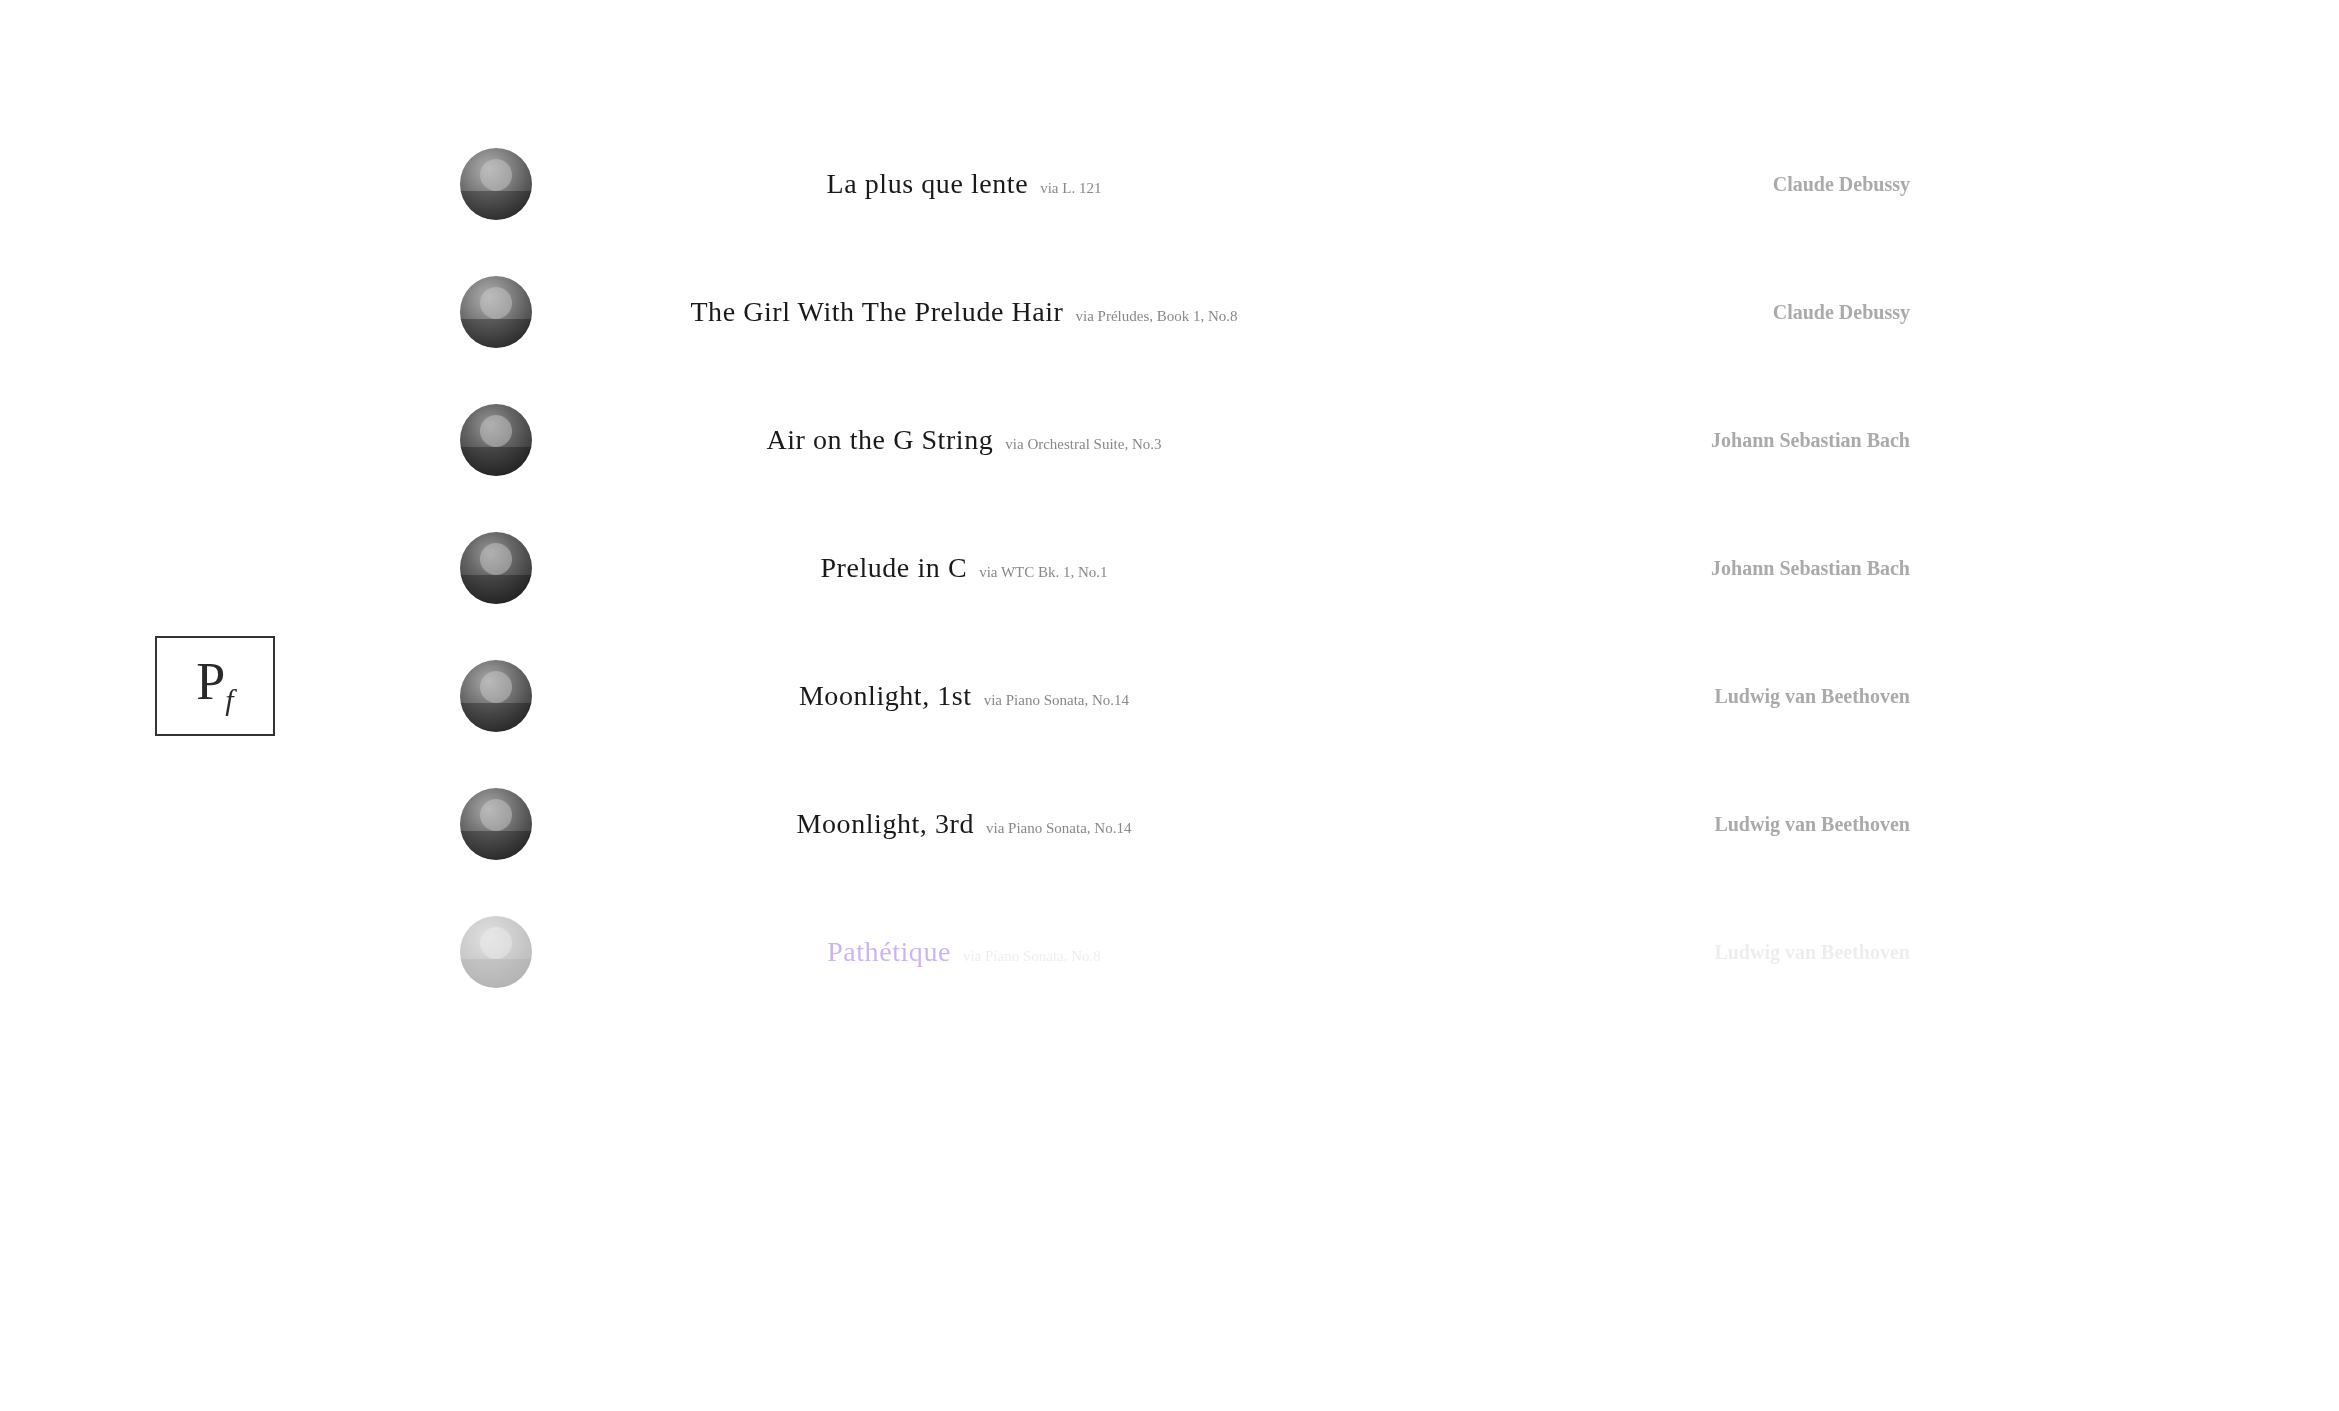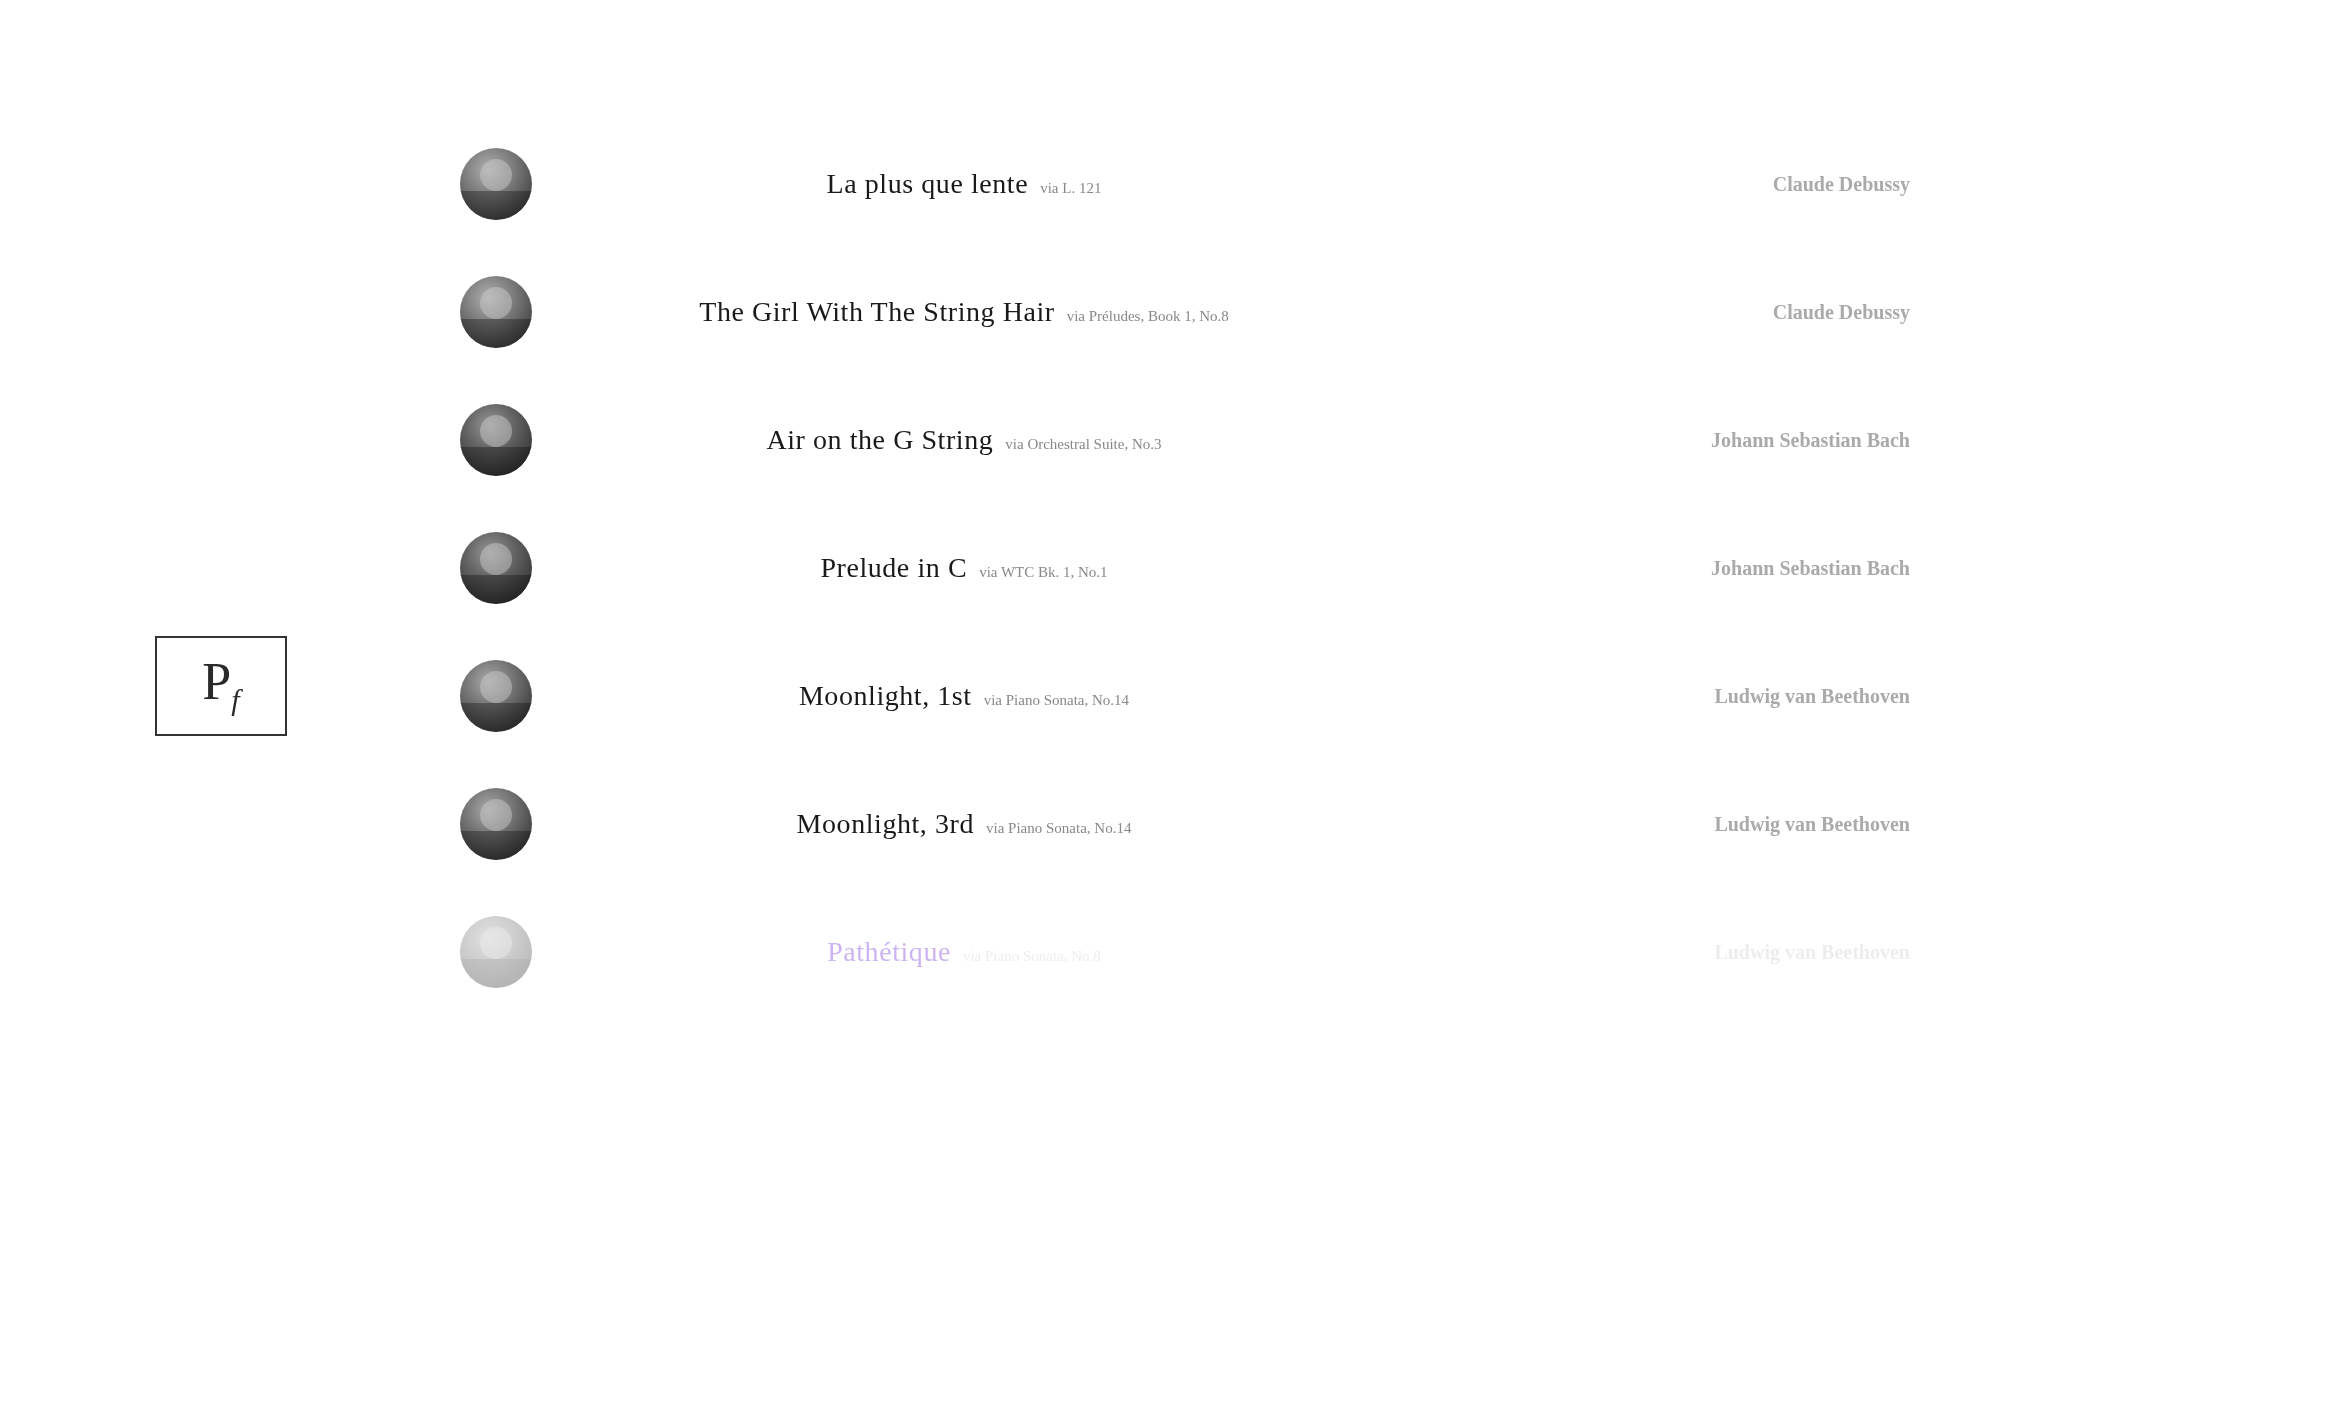--- a/index.html
+++ b/index.html
@@ -29,21 +29,21 @@
     .logo-area {
       position: absolute;
       left: 155px;
       top: 50%;
       transform: translateY(-50%);
       margin-top: -20px;
     }
 
     .logo-box {
       border: 2px solid #333;
-      width: 132px;
+      width: 120px;
       height: 100px;
       display: flex;
       align-items: center;
       justify-content: center;
     }
 
     .logo-text {
       font-family: Georgia, serif;
       font-size: 52px;
       color: #2a2a2a;
@@ -173,21 +173,21 @@
     <div class="track-info">
       <span class="track-title">La plus que lente</span>
       <span class="track-subtitle">via L. 121</span>
     </div>
     <span class="track-composer">Claude Debussy</span>
   </div>
       <div class="track-item">
     <div class="avatar" style="background: radial-gradient(circle at 40% 30%, #b0b0b0 0%, #808080 35%, #404040 80%, #1a1a1a 100%)">
     </div>
     <div class="track-info">
-      <span class="track-title">The Girl With The String Hair</span>
+      <span class="track-title">The Girl With The Prelude Hair</span>
       <span class="track-subtitle">via Préludes, Book 1, No.8</span>
     </div>
     <span class="track-composer">Claude Debussy</span>
   </div>
       <div class="track-item">
     <div class="avatar" style="background: radial-gradient(circle at 42% 30%, #999 0%, #666 35%, #333 80%, #111 100%)">
     </div>
     <div class="track-info">
       <span class="track-title">Air on the G String</span>
       <span class="track-subtitle">via Orchestral Suite, No.3</span>

